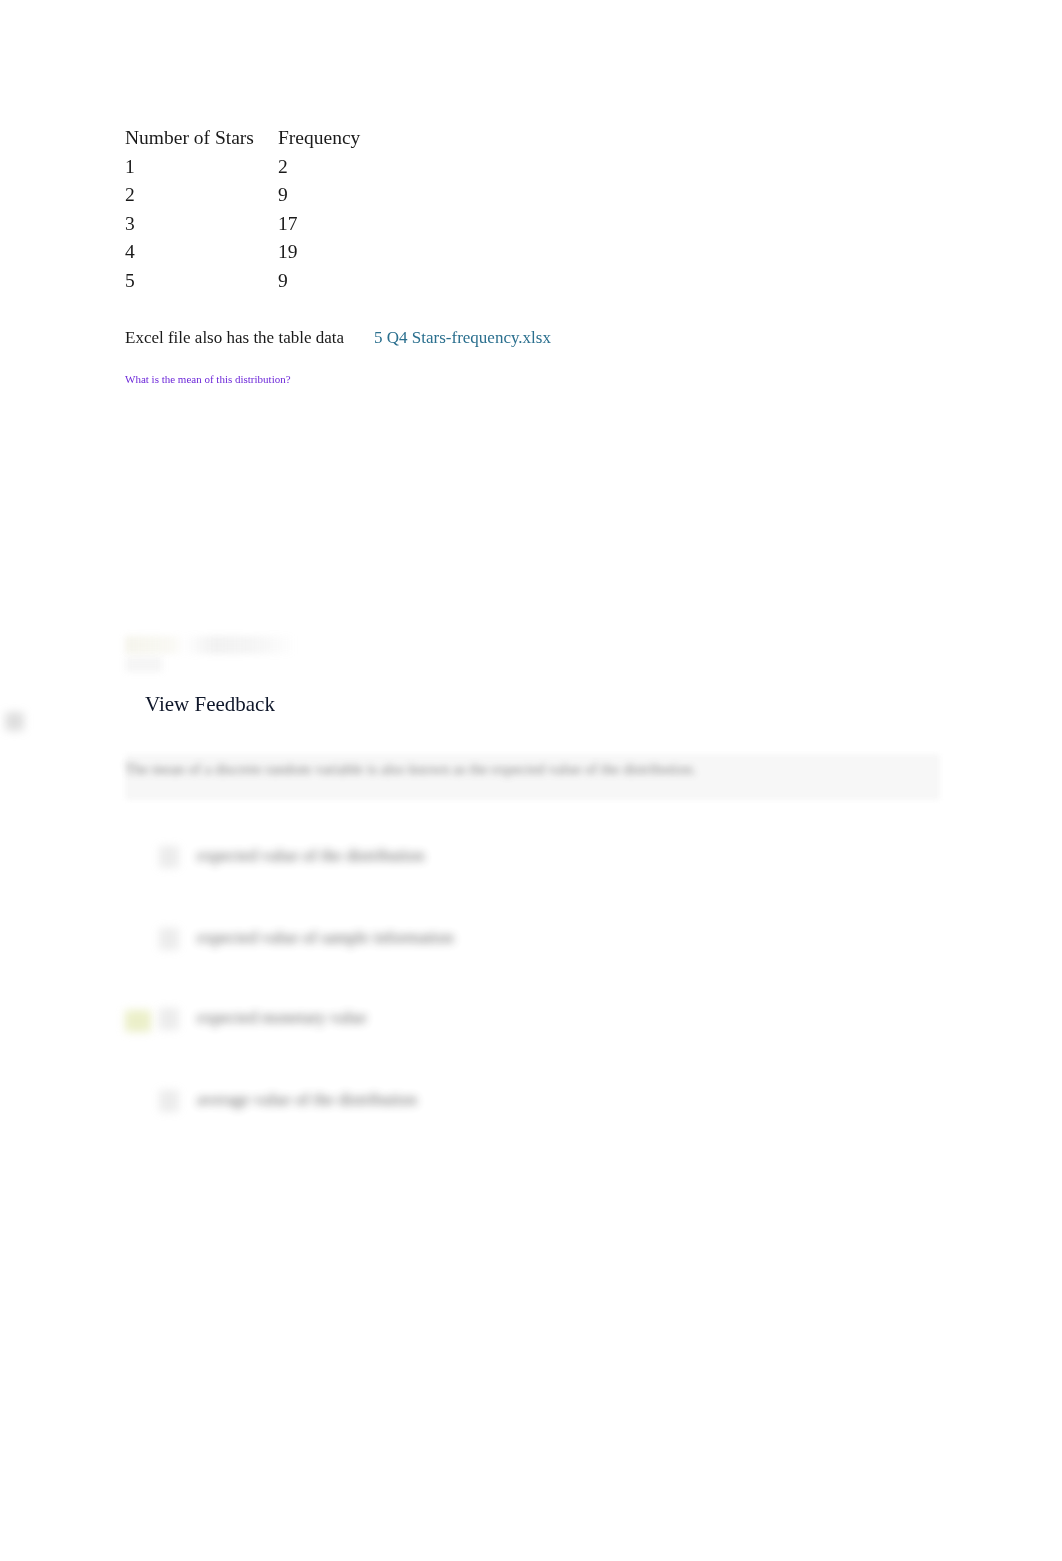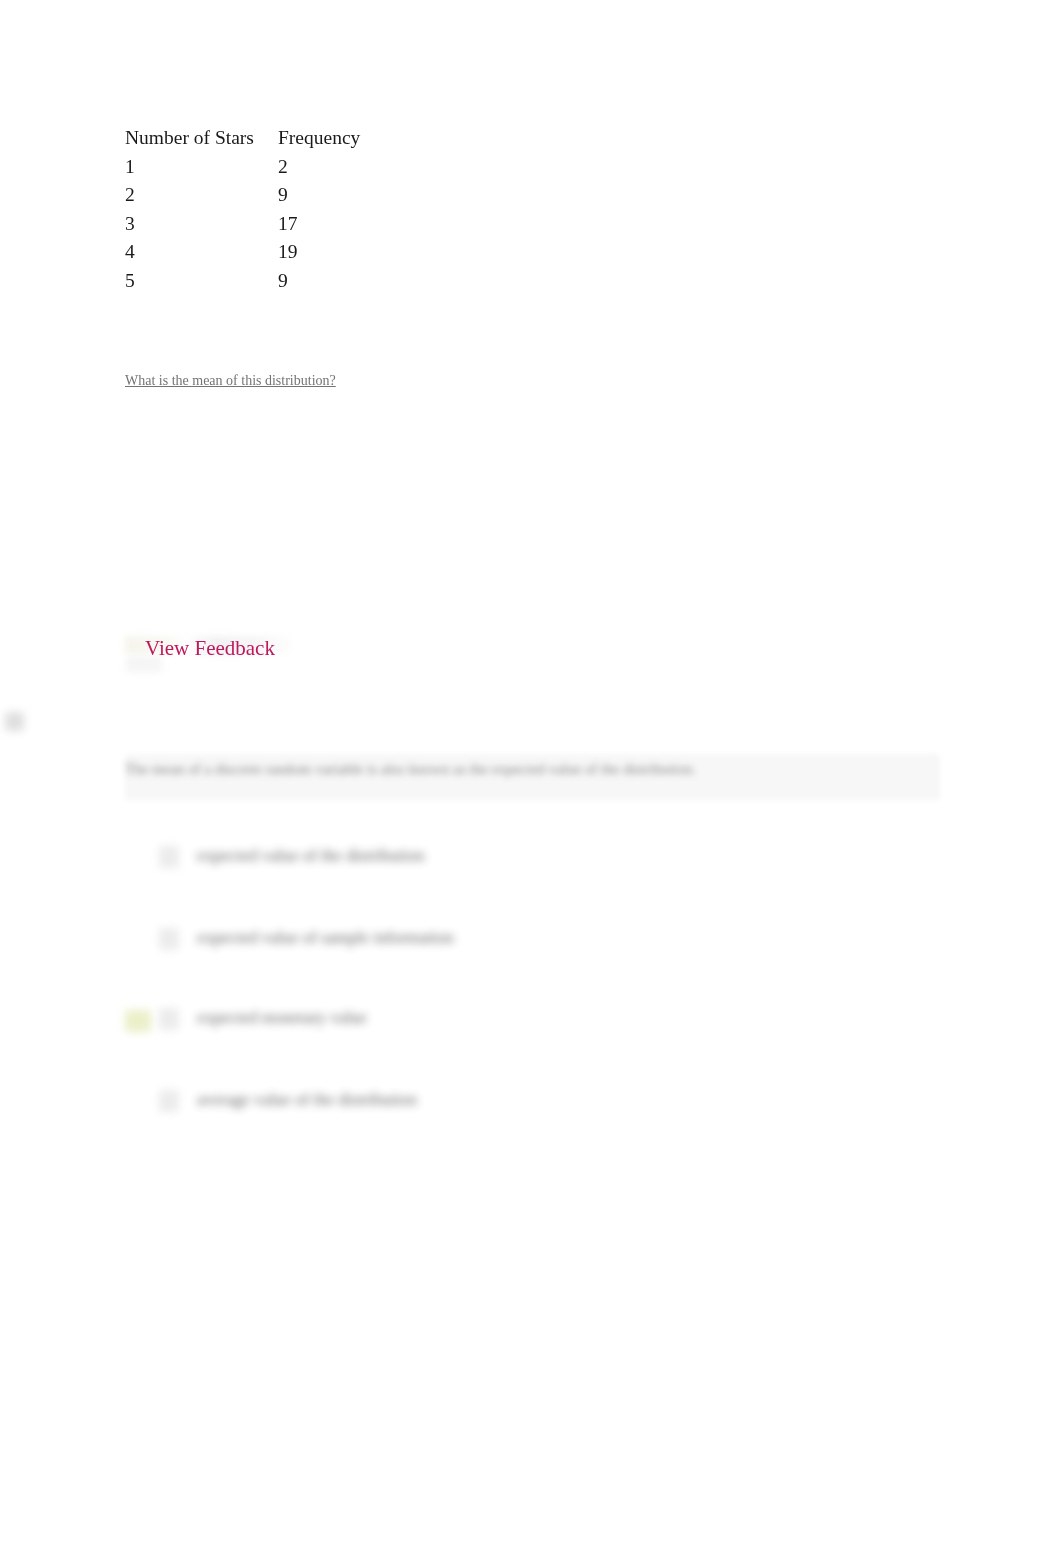--- a/index.html
+++ b/index.html
@@ -67,25 +67,24 @@
   .excel-link {
     color: #2a6f8e;
     text-decoration: none;
     cursor: pointer;
   }
 
   .question-line {
     position: absolute;
     left: 125px;
     top: 372px;
-    font-size: 14px;
+    font-size: 11px;
     line-height: 1.3;
-    color: #737373;
-    white-space: nowrap;
-    text-decoration: underline;
+    color: #6d28d9;
+    white-space: nowrap;
   }
 
   
   .ghost-strip {
     position: absolute;
     left: 125px;
     top: 636px;
     width: 172px;
     height: 18px;
     background: linear-gradient(90deg,
@@ -105,23 +104,23 @@
     width: 36px;
     height: 15px;
     background: rgba(180,180,180,0.13);
     filter: blur(3.2px);
     pointer-events: none;
   }
 
   .view-feedback {
     position: absolute;
     left: 145px;
-    top: 636px;
+    top: 692px;
     font-size: 21px;
-    color: #be185d;
+    color: #0f172a;
     text-decoration: none;
     cursor: pointer;
     white-space: nowrap;
     text-align: center;
   }
 
   
   .edge-mark {
     position: absolute;
     left: 5px;
@@ -244,20 +243,23 @@
         <td class="col-stars">4</td>
         <td class="col-freq">19</td>
       </tr>
       <tr>
         <td class="col-stars">5</td>
         <td class="col-freq">9</td>
       </tr>
     </tbody>
   </table>
 
+  <div class="excel-line">
+    <span class="label">Excel file also has the table data</span><span class="gap"></span><a class="excel-link" href="#">5 Q4 Stars-frequency.xlsx</a>
+  </div>
 
   <div class="question-line">What is the mean of this distribution?</div>
 
   <div class="ghost-strip"></div>
   <div class="ghost-strip2"></div>
 
   <a class="view-feedback" href="#">View Feedback</a>
 
   <div class="edge-mark"></div>
 

